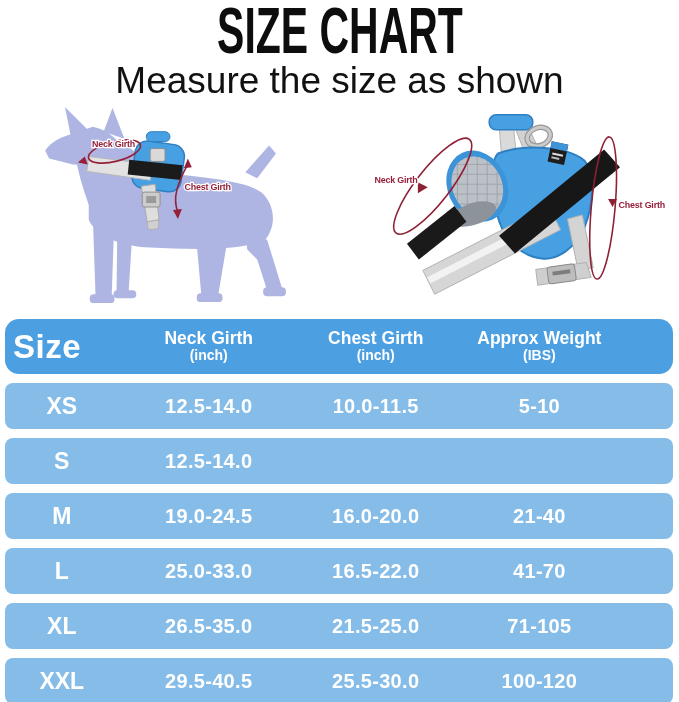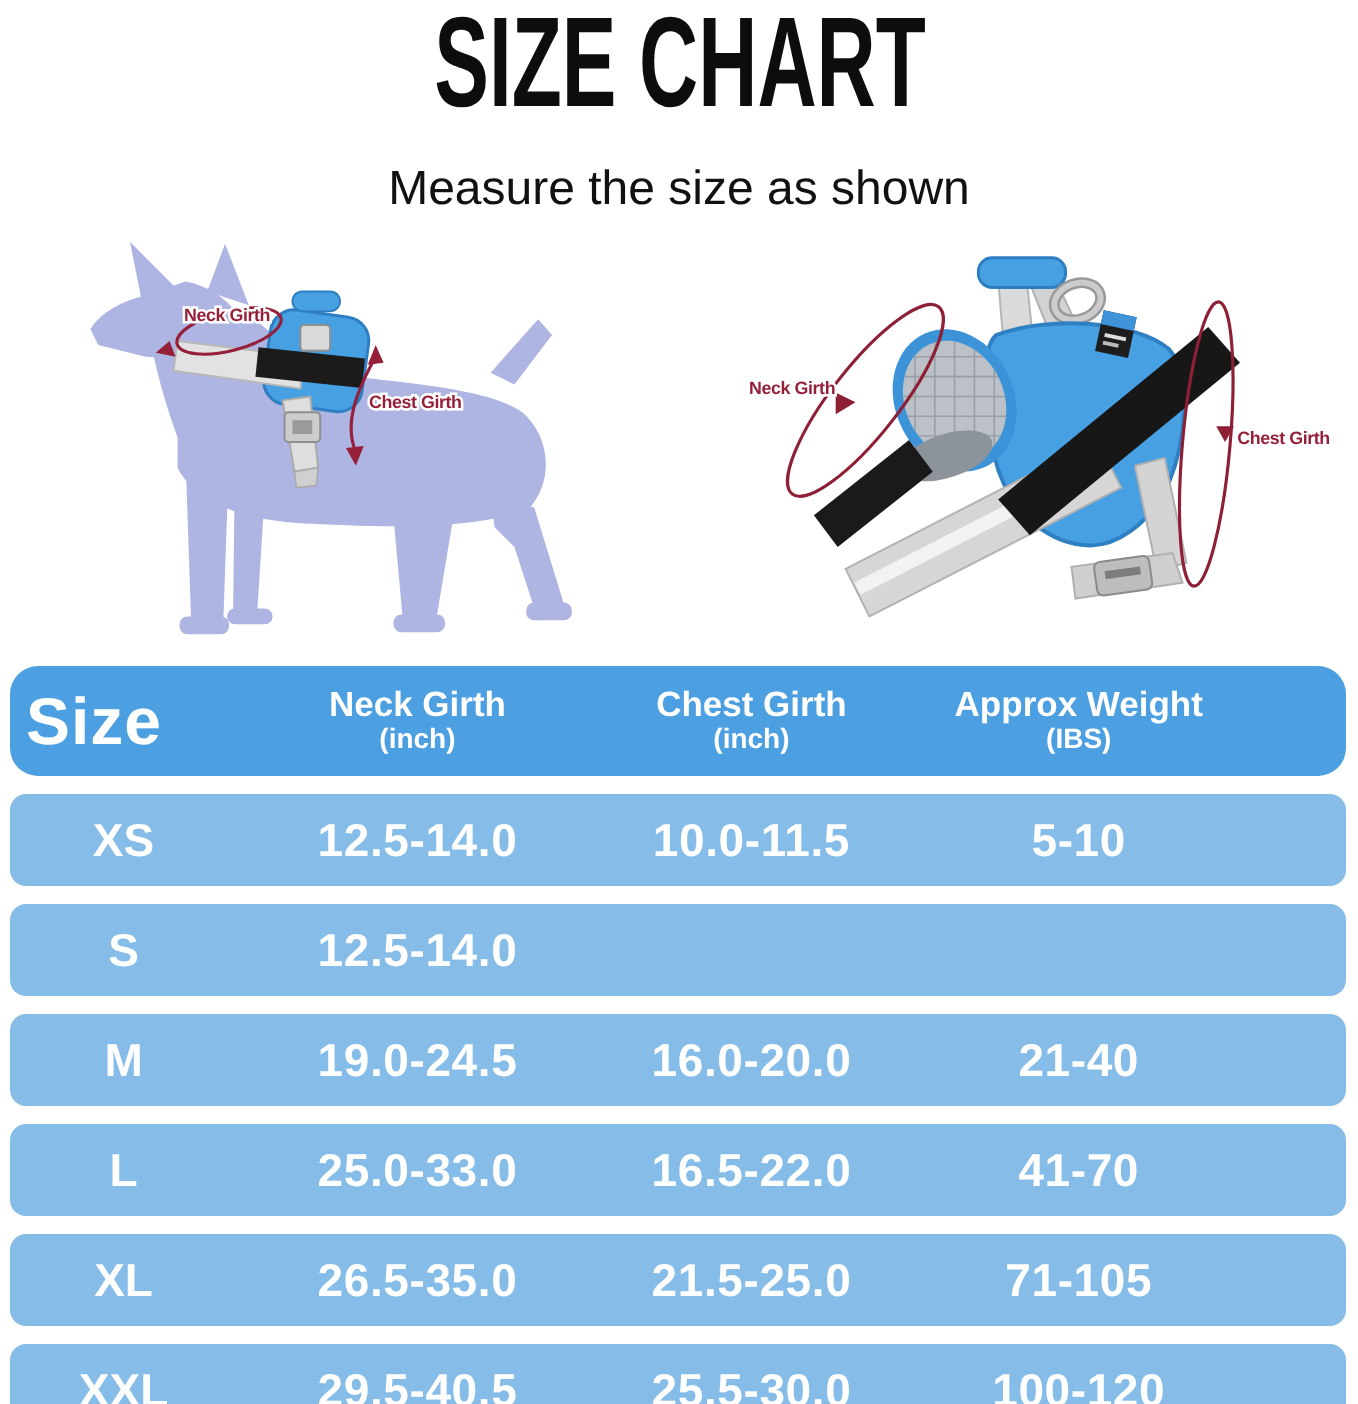--- a/index.html
+++ b/index.html
@@ -5,40 +5,40 @@
   * { margin:0; padding:0; box-sizing:border-box; }
   html,body { width:679px; height:702px; background:#fff; overflow:hidden;
     font-family:"Liberation Sans", sans-serif; }
   .page { width:679px; height:702px; position:relative; }
 
   
   .title-wrap { text-align:center; margin-top:2px; height:60px; }
   .main-title { display:inline-block; font-size:64px; font-weight:800; color:#0d0d0d;
     line-height:0.92; letter-spacing:0px; transform:scaleX(0.64); transform-origin:center top;
     white-space:nowrap; }
-  .subtitle { text-align:center; font-size:24px; font-weight:500; color:#111;
-    margin-top:18px; height:32px; line-height:30px; }
+  .subtitle { text-align:center; font-size:37px; font-weight:500; color:#111;
+    margin-top:4px; height:32px; line-height:30px; }
 
   
   .diagrams { display:flex; height:216px; margin-top:1px; }
   .diagrams svg { display:block; }
   .ann-text { font-size:9px; font-weight:bold; fill:#96203a;
     paint-order:stroke; stroke:#ffffff; stroke-width:2.5px; letter-spacing:-0.2px; }
 
   
   .size-table { margin:4px 6px 0 5px; }
   .t-header { background:#4c9fe0; border-radius:14px; height:55px;
     display:grid; grid-template-columns:17% 27% 23% 26% 7%; align-items:center; color:#fff; }
   .size-h { font-size:33px; font-weight:700; padding-left:8px; letter-spacing:0.5px; }
   .col-h { text-align:center; font-weight:700; font-size:17.5px; line-height:1.1; }
   .col-h .unit { font-size:14px; font-weight:700; }
   .t-row { background:#85bce8; border-radius:8px; height:46px; margin-top:9px;
     display:grid; grid-template-columns:17% 27% 23% 26% 7%; align-items:center; color:#fff; }
   .r-size { font-size:23px; font-weight:700; text-align:center; }
-  .r-val { font-size:23px; font-weight:700; text-align:center; letter-spacing:0.3px; }
+  .r-val { font-size:20px; font-weight:700; text-align:center; letter-spacing:0.3px; }
 </style>
 </head>
 <body>
 
 <div class="page">
 
   <div class="title-wrap">
     <div class="main-title">SIZE CHART</div>
   </div>
   <div class="subtitle">Measure the size as shown</div>

